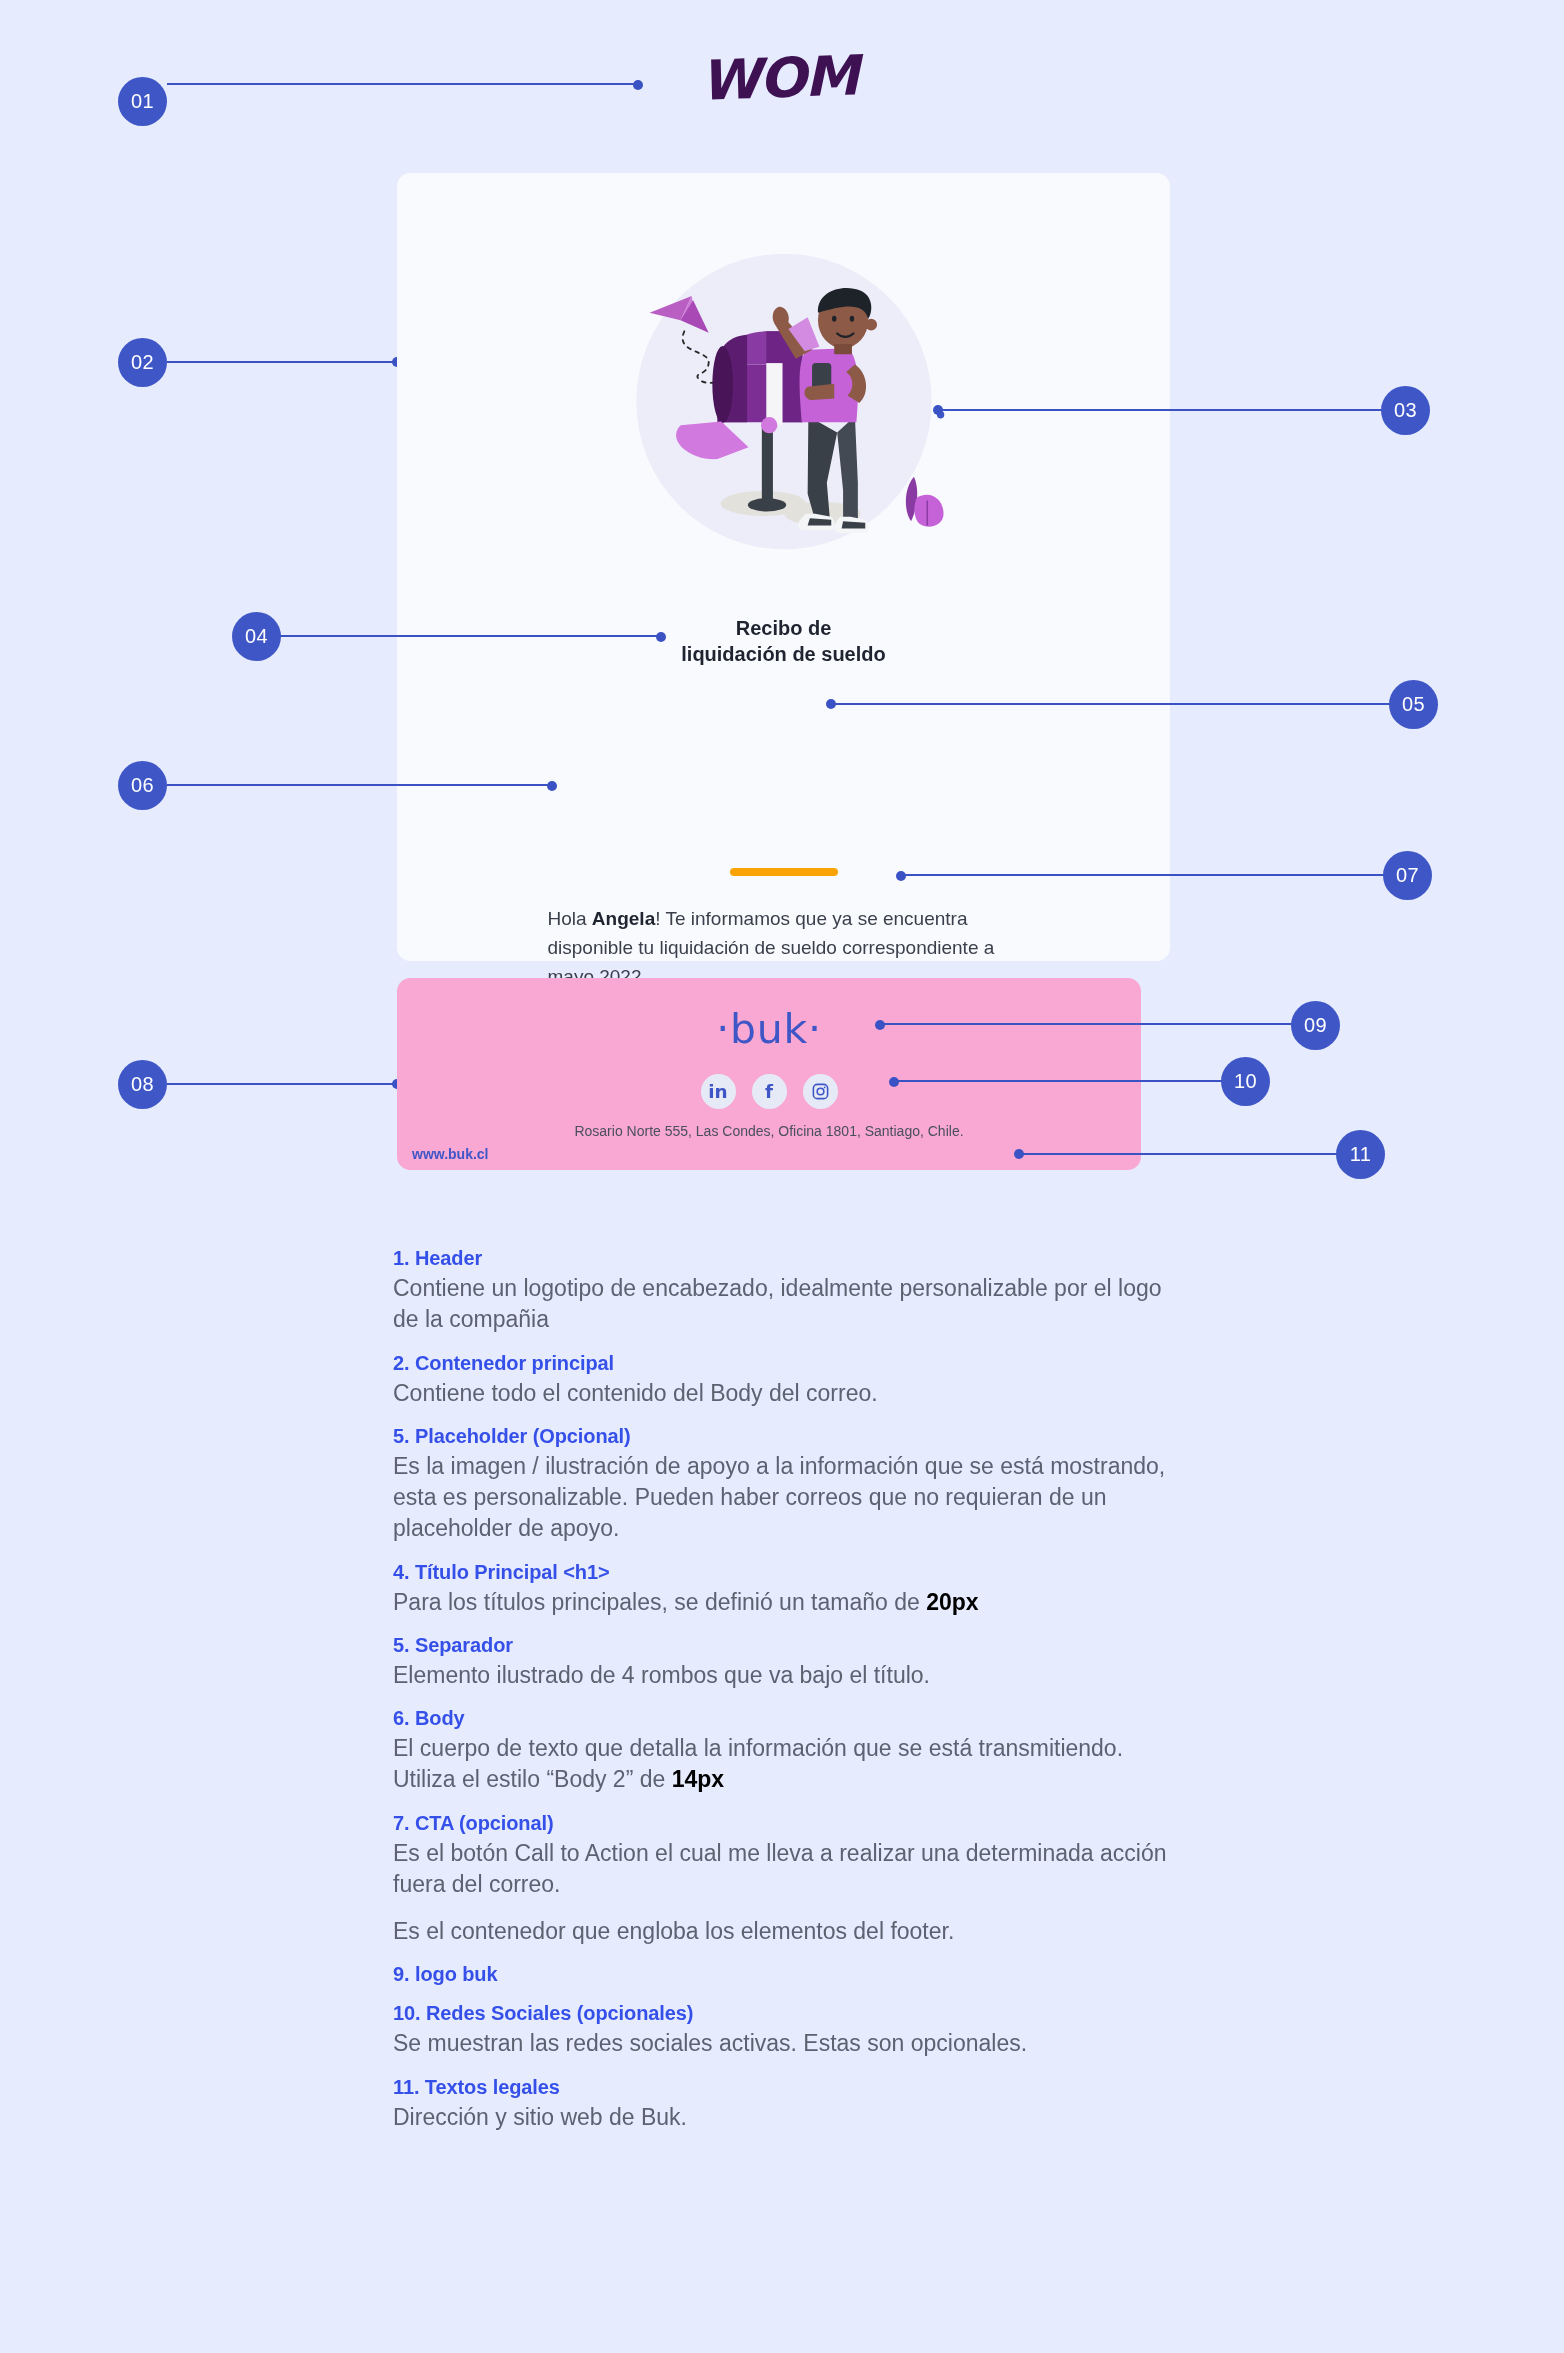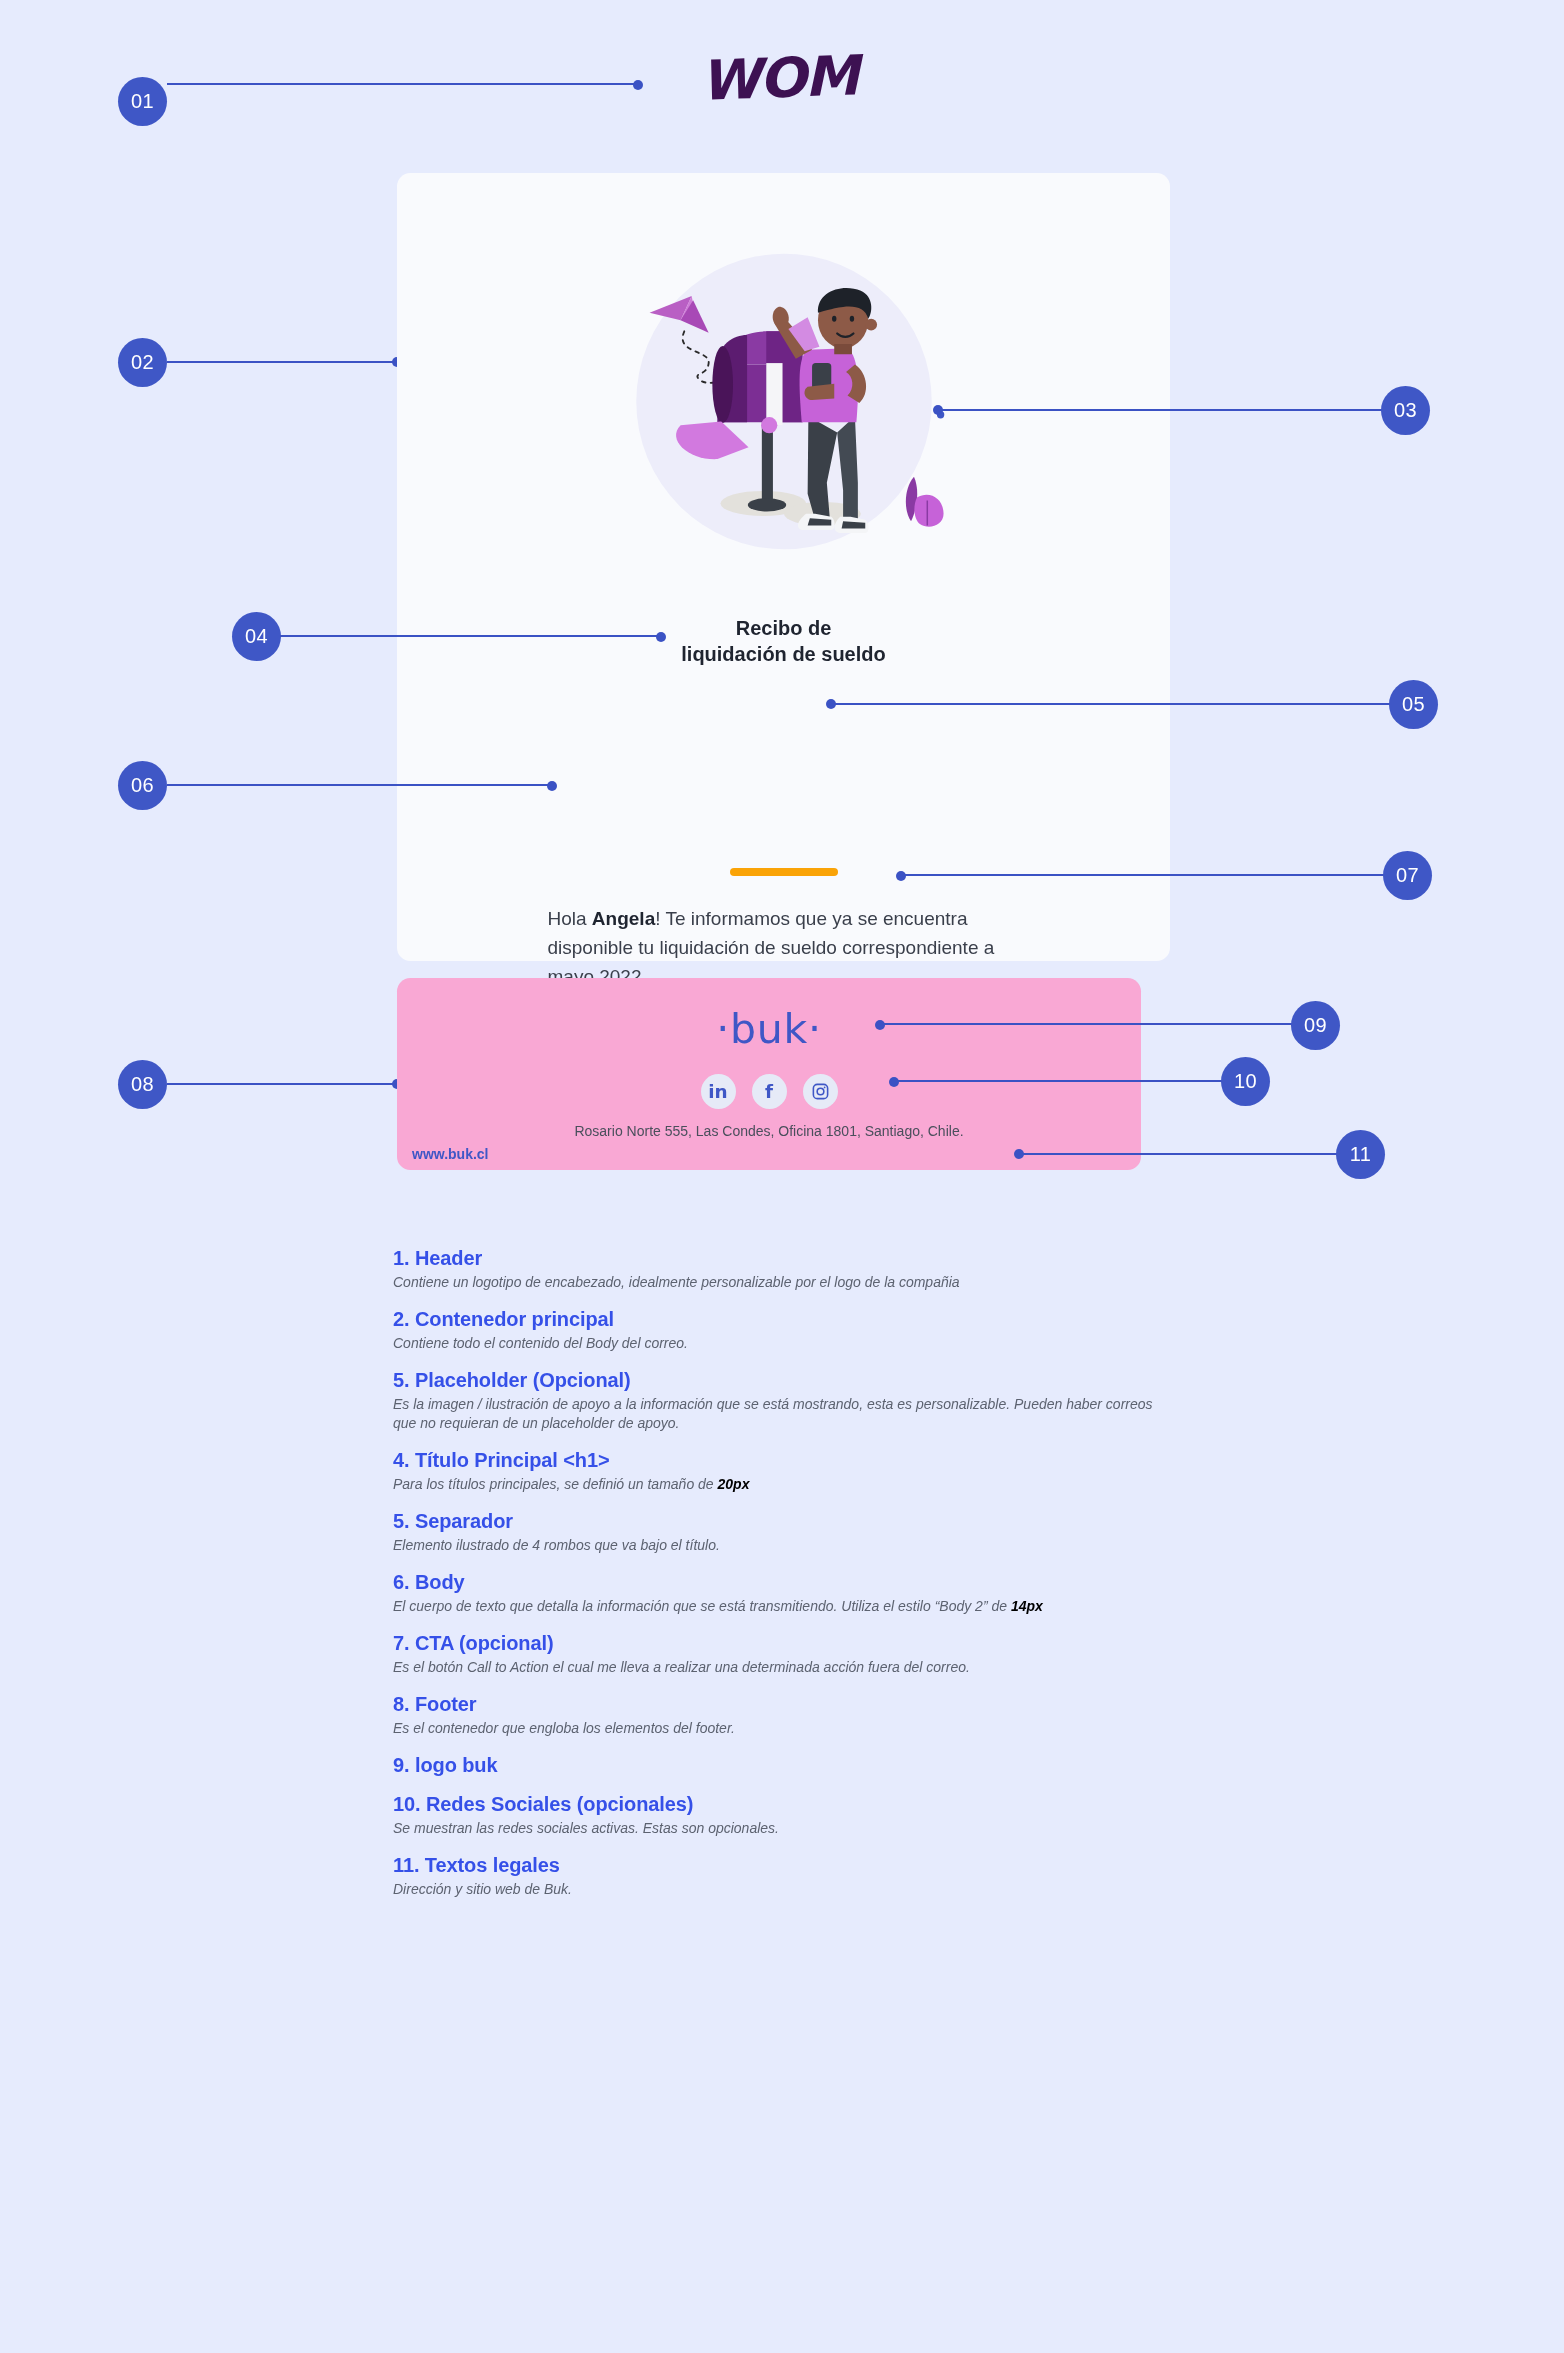--- a/index.html
+++ b/index.html
@@ -194,24 +194,23 @@
   }
   .legend-item { margin-bottom: 16px; }
   .legend-head {
     font-size: 20px;
     font-weight: bold;
     color: #3550E8;
     margin-bottom: 3px;
     letter-spacing: -0.1px;
   }
   .legend-desc {
-    font-size: 14px;
+    font-size: 23px;
     line-height: 1.36;
     color: #5C6270;
-    font-style: italic;
   }
   .legend-desc b { font-weight: bold; color: #000000; }
 </style>
 </head>
 <body>
 
 <div class="badge" style="left:118px; top:77px;">01</div>
 <div class="anno-line" style="left:167px; top:83px; width:472px;"></div>
 <div class="anno-dot" style="left:633px; top:80px;"></div>
 
@@ -394,21 +393,20 @@
     <div class="legend-head">6. Body</div>
     <div class="legend-desc"><span>El cuerpo de texto que detalla la información que se está transmitiendo. Utiliza el estilo “Body 2” de </span><b>14px</b></div>
   </div>
 
   <div class="legend-item">
     <div class="legend-head">7. CTA (opcional)</div>
     <div class="legend-desc">Es el botón Call to Action el cual me lleva a realizar una determinada acción fuera del correo.</div>
   </div>
 
   <div class="legend-item">
-    <div class="legend-head">8. Footer</div>
     <div class="legend-desc">Es el contenedor que engloba los elementos del footer.</div>
   </div>
 
   <div class="legend-item">
     <div class="legend-head">9. logo buk</div>
     <div class="legend-desc"></div>
   </div>
 
   <div class="legend-item">
     <div class="legend-head">10. Redes Sociales (opcionales)</div>

